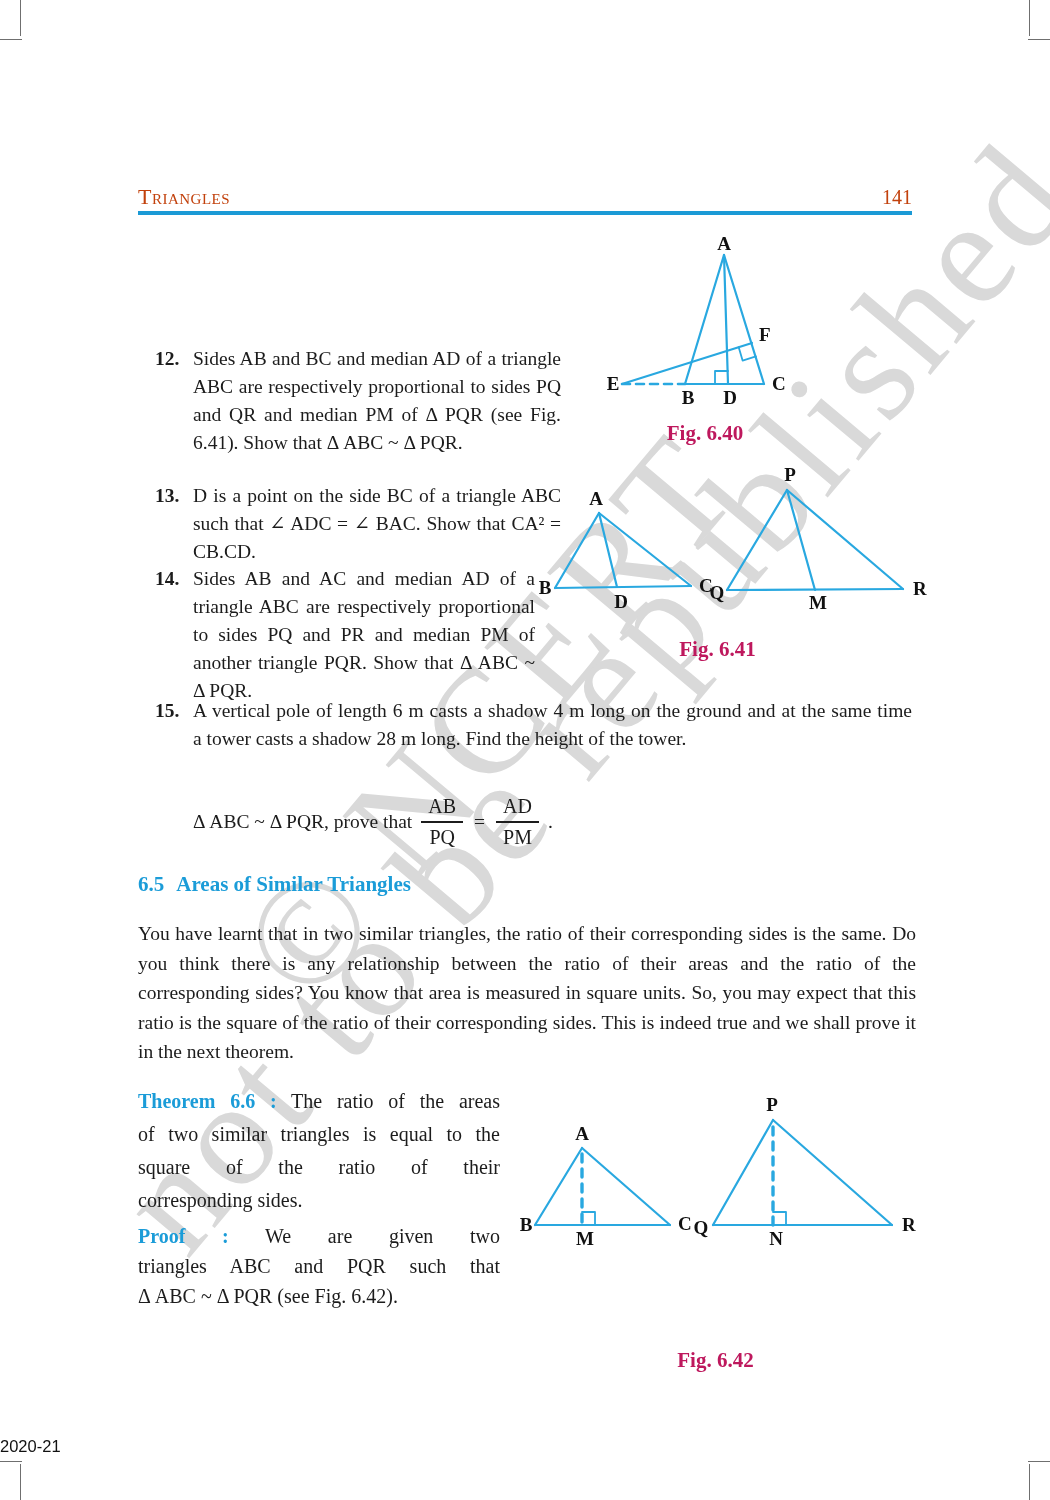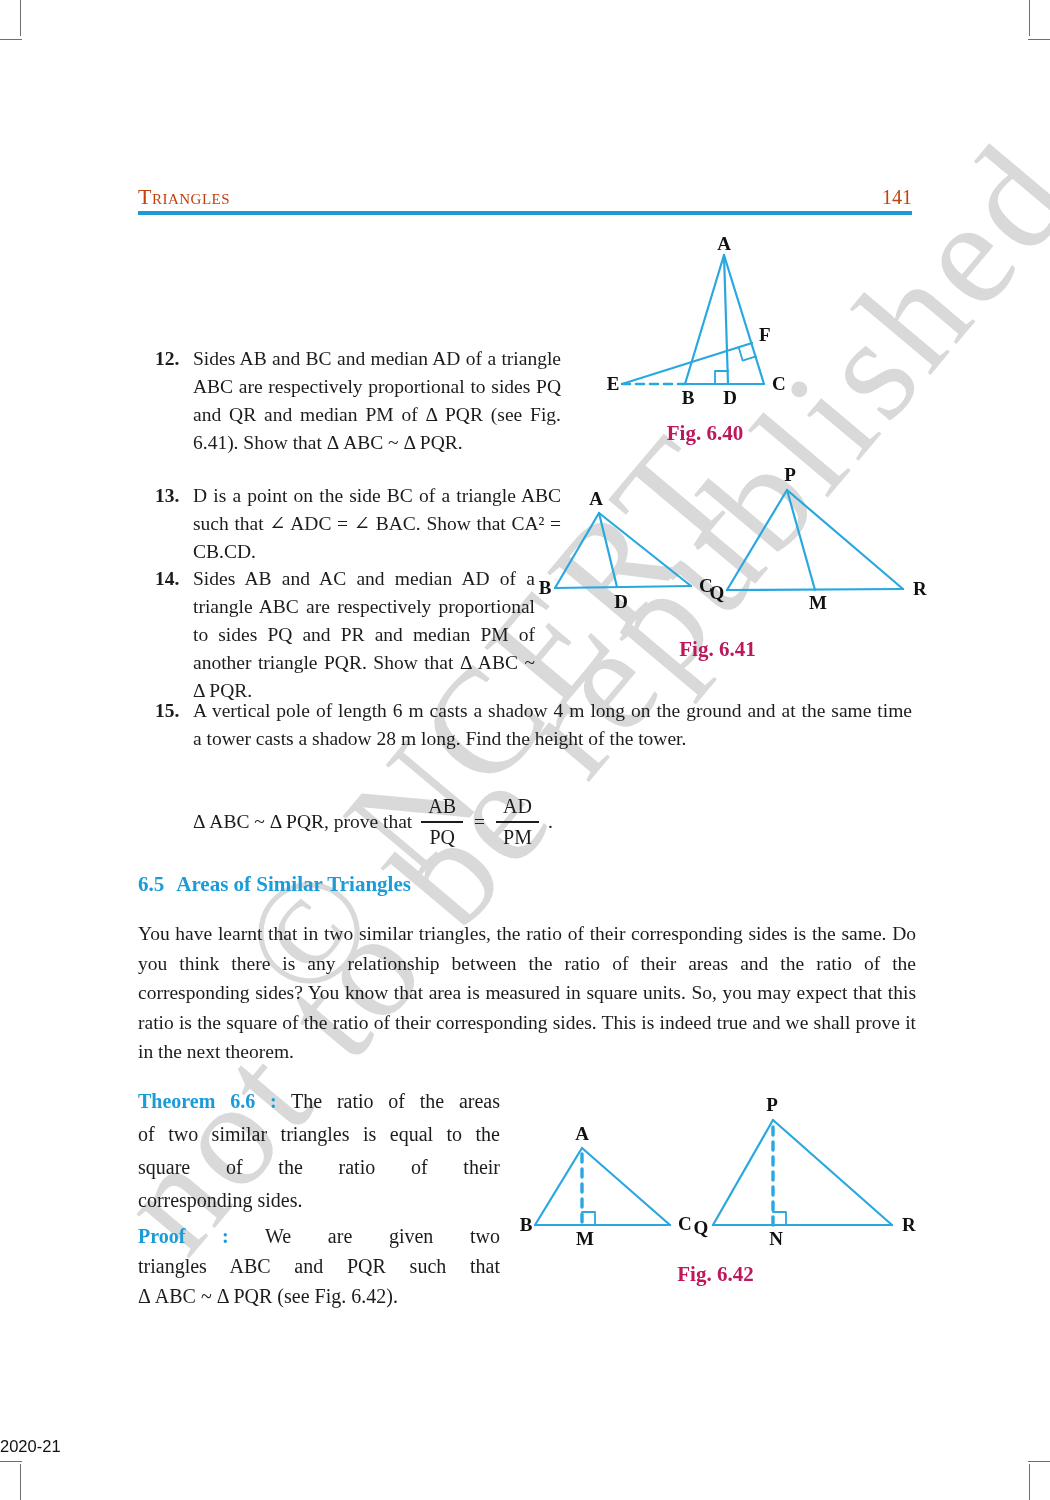--- a/index.html
+++ b/index.html
@@ -204,18 +204,18 @@
         <text class="fig-label" x="64" y="47" text-anchor="middle">A</text>
         <text class="fig-label" x="8" y="138" text-anchor="middle">B</text>
         <text class="fig-label" x="160" y="137" text-anchor="start">C</text>
         <text class="fig-label" x="67" y="152" text-anchor="middle">M</text>
         <text class="fig-label" x="254" y="18" text-anchor="middle">P</text>
         <text class="fig-label" x="183" y="141" text-anchor="middle">Q</text>
         <text class="fig-label" x="384" y="138" text-anchor="start">R</text>
         <text class="fig-label" x="258" y="152" text-anchor="middle">N</text>
       </svg>
     </div>
-    <div class="caption" style="left:628px;top:1262px;width:175px;">Fig. 6.42</div>
+    <div class="caption" style="left:628px;top:1348px;width:175px;">Fig. 6.42</div>
 
     <div class="footer">2020-21</div>
 
   </div>
 </div>
 
 </body></html>

